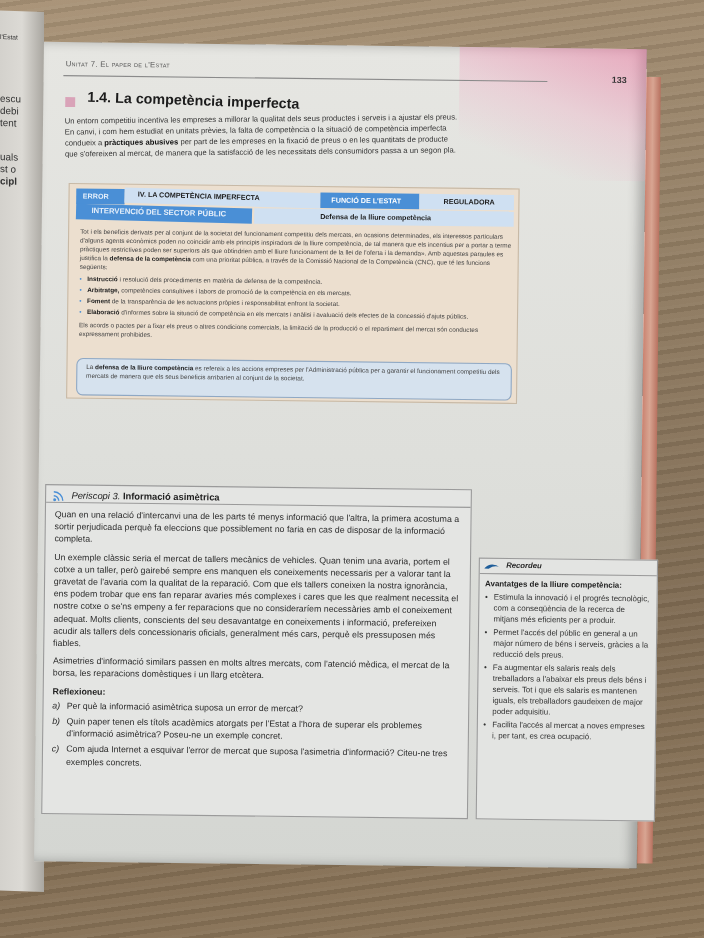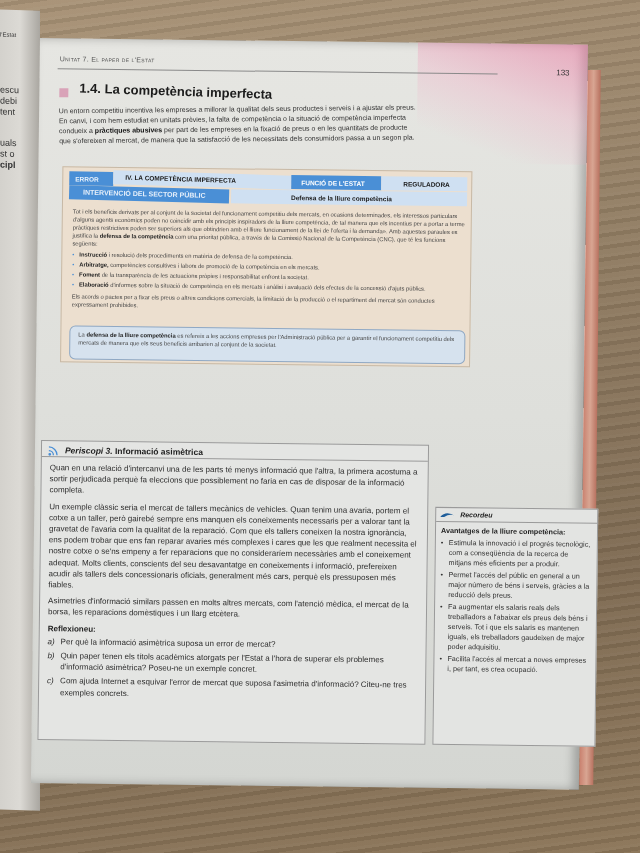--- a/index.html
+++ b/index.html
@@ -34,21 +34,21 @@
   }
   .pink-wash {
     position: absolute; right: 0; top: 0; width: 170px; height: 120px;
     background: linear-gradient(200deg, rgba(232,120,160,0.55) 0%, rgba(240,170,195,0.35) 45%, rgba(240,200,215,0) 80%);
   }
   .running-head {
     position: absolute; left: 20px; top: 17px; font-size: 7px; letter-spacing: 0.3px; color: #555;
     font-variant: small-caps;
   }
   .head-rule { position: absolute; left: 18px; top: 30px; width: 440px; height: 1px; background: #8a8a8a; }
-  .page-number { position: absolute; right: 18px; top: 24px; font-size: 8px; font-weight: normal; color: #333; margin-left: 25px; }
+  .page-number { position: absolute; right: 18px; top: 24px; font-size: 8px; font-weight: bold; color: #333; margin-left: 25px; }
 
   .section-marker { position: absolute; left: 20px; top: 50px; width: 9px; height: 9px; background: #d9a3b8; }
   .section-title { position: absolute; left: 40px; top: 44px; font-size: 13px; font-weight: bold; color: #1c1c1c; transform: rotate(1.2deg); }
   .intro {
     position: absolute; left: 20px; top: 64px; width: 360px;
     font-size: 7px; line-height: 10px; color: #333; transform: rotate(-1.3deg);
   }
   .intro b { color: #111; }
 
   .concept-card {
@@ -75,21 +75,21 @@
   }
   .definition-box b { color: #222; }
 
   .periscope {
     position: absolute; left: 6px; top: 402px; width: 388px; height: 300px;
     border: 1px solid #9a9a9a; background: #e4e5e3;
   }
   .peri-head { height: 16px; border-bottom: 1px solid #9a9a9a; padding: 3px 0 0 6px; display: flex; align-items: center; gap: 6px; }
   .peri-icon { width: 11px; height: 11px; }
   .peri-title { font-size: 8.5px; font-weight: bold; color: #222; }
-  .peri-title i { font-weight: bold; }
+  .peri-title i { font-weight: normal; }
   .peri-body { padding: 5px 8px; font-size: 8px; line-height: 11.2px; color: #2d2d2d; }
   .peri-body p { margin-bottom: 5px; }
   .reflect-head { font-weight: bold; margin: 4px 0 2px; font-size: 8px; color: #222; }
   .q { display: flex; gap: 5px; margin-bottom: 3px; }
   .q .q-letter { font-style: italic; width: 8px; flex: none; }
 
   .recordeu {
     position: absolute; left: 401px; top: 464px; width: 163px; height: 238px;
     border: 1px solid #9a9a9a; background: #e3e4e2;
   }

